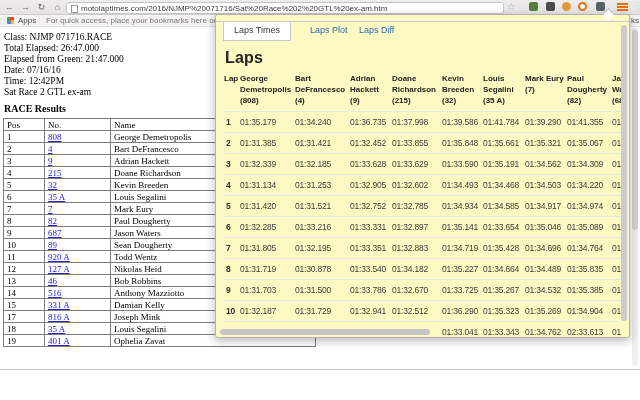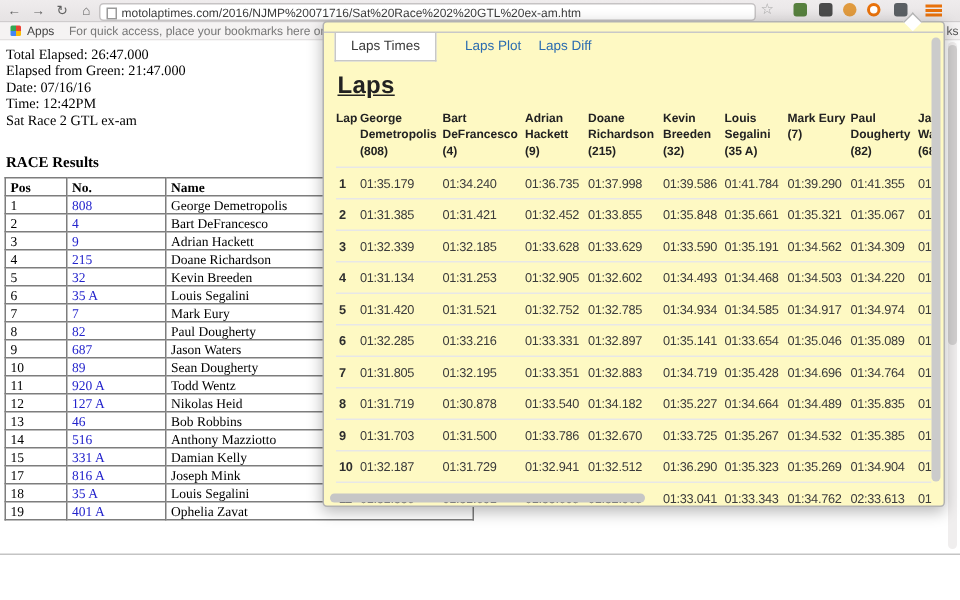--- a/index.html
+++ b/index.html
@@ -39,44 +39,44 @@
   .content { position:absolute; left:0; top:27px; width:640px; height:342px;
              overflow:hidden; background:#fff; }
   .info { position:absolute; left:4px; top:5px; font-family:"Liberation Serif", serif;
           font-size:9.5px; line-height:11px; color:#000; }
   .results-h { position:absolute; left:4px; top:76px; font-family:"Liberation Serif", serif;
                font-size:10px; font-weight:bold; color:#000; }
   table.results { position:absolute; left:3px; top:91px; border-collapse:collapse;
                   font-family:"Liberation Serif", serif; font-size:9px; color:#000; }
   table.results th, table.results td { border:1px solid #7d7d7d; padding:0 3px;
                   height:11px; line-height:10px; text-align:left; font-weight:normal; }
-  table.results th { font-weight:bold;margin-top:16px; }
+  table.results th { font-weight:normal;margin-top:16px; }
   .c-pos { width:34px; } .c-no { width:59px; } .c-name { width:198px; }
-  .lnk { color:#2323cc; cursor:pointer; }
+  .lnk { color:#2323cc; text-decoration:underline; cursor:pointer; }
 
   .bottomline { position:absolute; left:0; top:369px; width:640px; height:1px; background:#c4c4c4; }
   .page-vscroll { position:absolute; left:632px; top:28px; width:6px; height:338px;
                   background:#f0eeee; border-radius:3px; }
   .page-vthumb { position:absolute; left:0; top:2px; width:6px; height:200px;
                  background:#d2d0d0; border-radius:3px; }
 
   
   .overlay { position:absolute; left:215px; top:14px; width:413px; height:322px;
              background:#fef9c3; border:1px solid #b3b3b3; border-radius:3px;
              box-shadow:0 3px 10px rgba(0,0,0,0.28); z-index:5; }
   .caret { position:absolute; top:-5px; right:16px; width:8px; height:8px; background:#fff;
            border-left:1px solid #b3b3b3; border-top:1px solid #b3b3b3; transform:rotate(45deg); }
   .tabbar { position:absolute; left:0; right:0; top:6px; height:19px; border-top:1px solid #c8c8c8; }
   .tab { position:absolute; top:0; height:18px; line-height:17px; font-size:9px; cursor:pointer; }
   .tab.active { left:7px; padding:0 10px; color:#3a3a3a; background:#fff;
                 border:1px solid #c8c8c8; border-top:none; }
   .tab.link { color:#2b6cb0; padding:0 4px;margin-left:28px; }
   .t2 { left:62px; } .t3 { left:111px; }
   .laps-title { position:absolute; left:9px; top:34px; font-size:16px; font-weight:bold;
-                color:#222; letter-spacing:0.2px;text-decoration:underline; }
+                color:#222; letter-spacing:0.2px; }
   .laps-table { position:absolute; left:8px; top:58px; width:397px; overflow:hidden; }
   .lrow { display:grid; grid-template-columns:16px 55px 55px 42px 50px 41px 42px 42px 45px 44px; }
   .lrow.header { font-size:8px; font-weight:bold; line-height:11px; color:#222; padding-bottom:5px; }
   .hcell { padding-right:3px; overflow:hidden; }
   .lrow.body { height:20px; align-items:center; font-size:8.5px; letter-spacing:-0.2px;
                color:#3b3b3b; border-top:1px solid #e7e7e7; }
   .cell { white-space:nowrap; overflow:hidden; }
   .lapnum { padding-left:2px; font-weight:bold; color:#2e2e2e; }
   .cts { display:contents; }
   .ov-vthumb { position:absolute; right:2px; top:10px; width:6px; height:296px;
@@ -114,20 +114,21 @@
   <div class="bookmarks">
     <span class="apps-ico"></span>
     <span class="apps-label">Apps</span>
     <span class="bm-hint">For quick access, place your bookmarks here on the bookmark</span>
     <span class="bm-frag">ks</span>
   </div>
 
   <div class="content">
     <div class="info">
 
+    <div class="info-line">Class: NJMP 071716.RACE</div>
         <div class="info-line">Total Elapsed: 26:47.000</div>
         <div class="info-line">Elapsed from Green: 21:47.000</div>
         <div class="info-line">Date: 07/16/16</div>
         <div class="info-line">Time: 12:42PM</div>
         <div class="info-line">Sat Race 2 GTL ex-am</div>
       </div>
     <div class="results-h">RACE Results</div>
     <table class="results">
       <thead>
         <tr>

